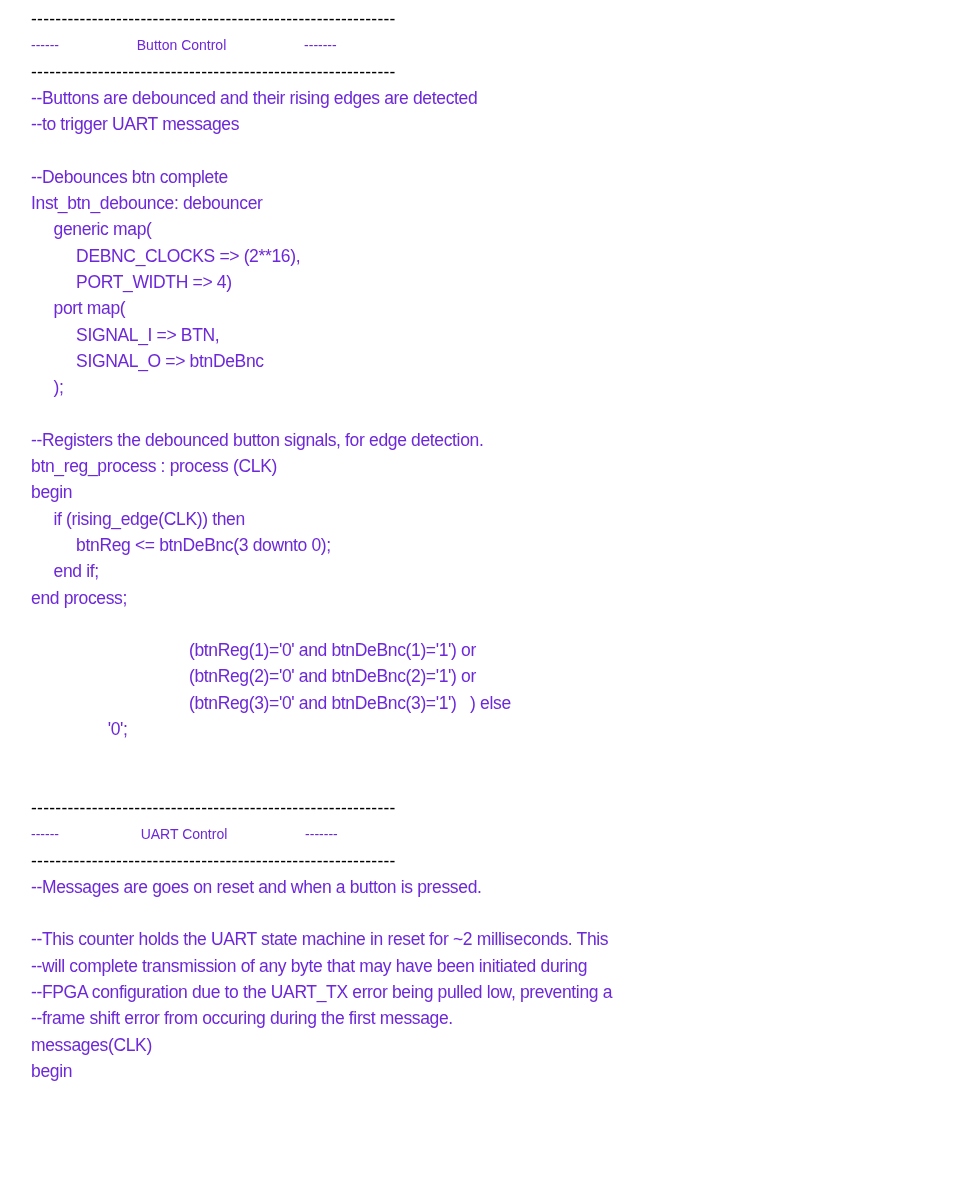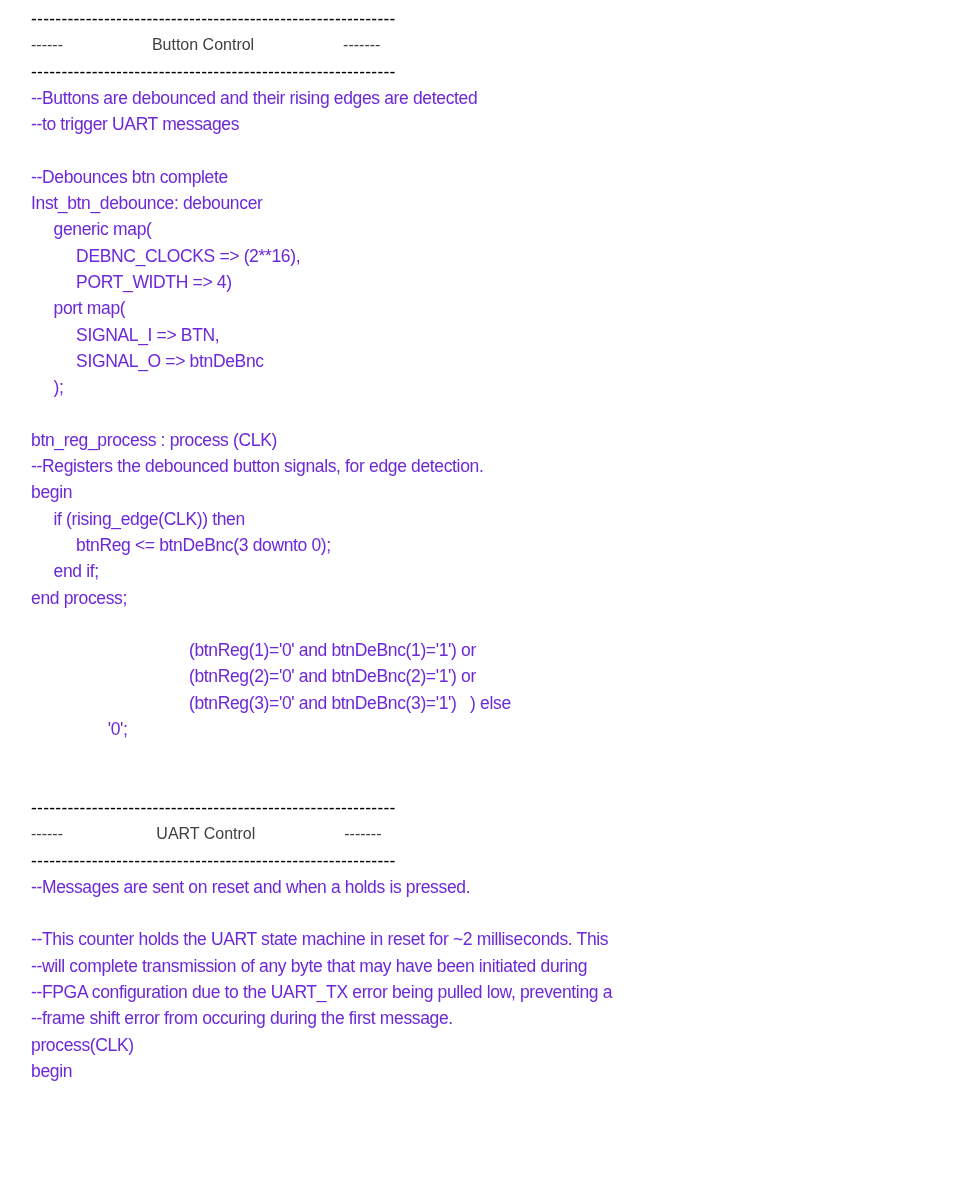--- a/index.html
+++ b/index.html
@@ -50,22 +50,22 @@
     color: #000000;
     letter-spacing: 0.25px;
   }
   .title-row {
     position: relative;
     height: 26.3px;
     line-height: 26.3px;
     padding-left: 31px;
     white-space: pre;
     font-family: "Liberation Sans", sans-serif;
-    font-size: 16px;
-    color: #404040;
+    font-size: 14px;
+    color: #6d28d9;
   }
   .top-pad {
     height: 6px;
   }
 </style>
 </head>
 <body>
 
 <div id="code-listing">
   <div class="top-pad"></div>
@@ -79,38 +79,38 @@
     <div class="code-line">--Debounces btn complete</div>
     <div class="code-line">Inst_btn_debounce: debouncer</div>
     <div class="code-line">     generic map(</div>
     <div class="code-line">          DEBNC_CLOCKS =&gt; (2**16),</div>
     <div class="code-line">          PORT_WIDTH =&gt; 4)</div>
     <div class="code-line">     port map(</div>
     <div class="code-line">          SIGNAL_I =&gt; BTN,</div>
     <div class="code-line">          SIGNAL_O =&gt; btnDeBnc</div>
     <div class="code-line">     );</div>
     <div class="code-line blank"></div>
+    <div class="code-line">--Registers the debounced button signals, for edge detection.</div>
     <div class="code-line">btn_reg_process : process (CLK)</div>
-    <div class="code-line">--Registers the debounced button signals, for edge detection.</div>
     <div class="code-line">begin</div>
     <div class="code-line">     if (rising_edge(CLK)) then</div>
     <div class="code-line">          btnReg &lt;= btnDeBnc(3 downto 0);</div>
     <div class="code-line">     end if;</div>
     <div class="code-line">end process;</div>
     <div class="code-line blank"></div>
     <div class="code-line">                                   (btnReg(1)='0' and btnDeBnc(1)='1') or</div>
     <div class="code-line">                                   (btnReg(2)='0' and btnDeBnc(2)='1') or</div>
     <div class="code-line">                                   (btnReg(3)='0' and btnDeBnc(3)='1')   ) else</div>
     <div class="code-line">                 '0';</div>
     <div class="code-line blank"></div>
     <div class="code-line blank"></div>
     <div class="sep-line">------------------------------------------------------------</div>
     <div class="title-row">------                     UART Control                    -------</div>
     <div class="sep-line">------------------------------------------------------------</div>
-    <div class="code-line">--Messages are sent on reset and when a holds is pressed.</div>
+    <div class="code-line">--Messages are goes on reset and when a button is pressed.</div>
     <div class="code-line blank"></div>
     <div class="code-line">--This counter holds the UART state machine in reset for ~2 milliseconds. This</div>
     <div class="code-line">--will complete transmission of any byte that may have been initiated during</div>
     <div class="code-line">--FPGA configuration due to the UART_TX error being pulled low, preventing a</div>
     <div class="code-line">--frame shift error from occuring during the first message.</div>
-    <div class="code-line">process(CLK)</div>
+    <div class="code-line">messages(CLK)</div>
     <div class="code-line">begin</div>
   </div>
 
 </body></html>

